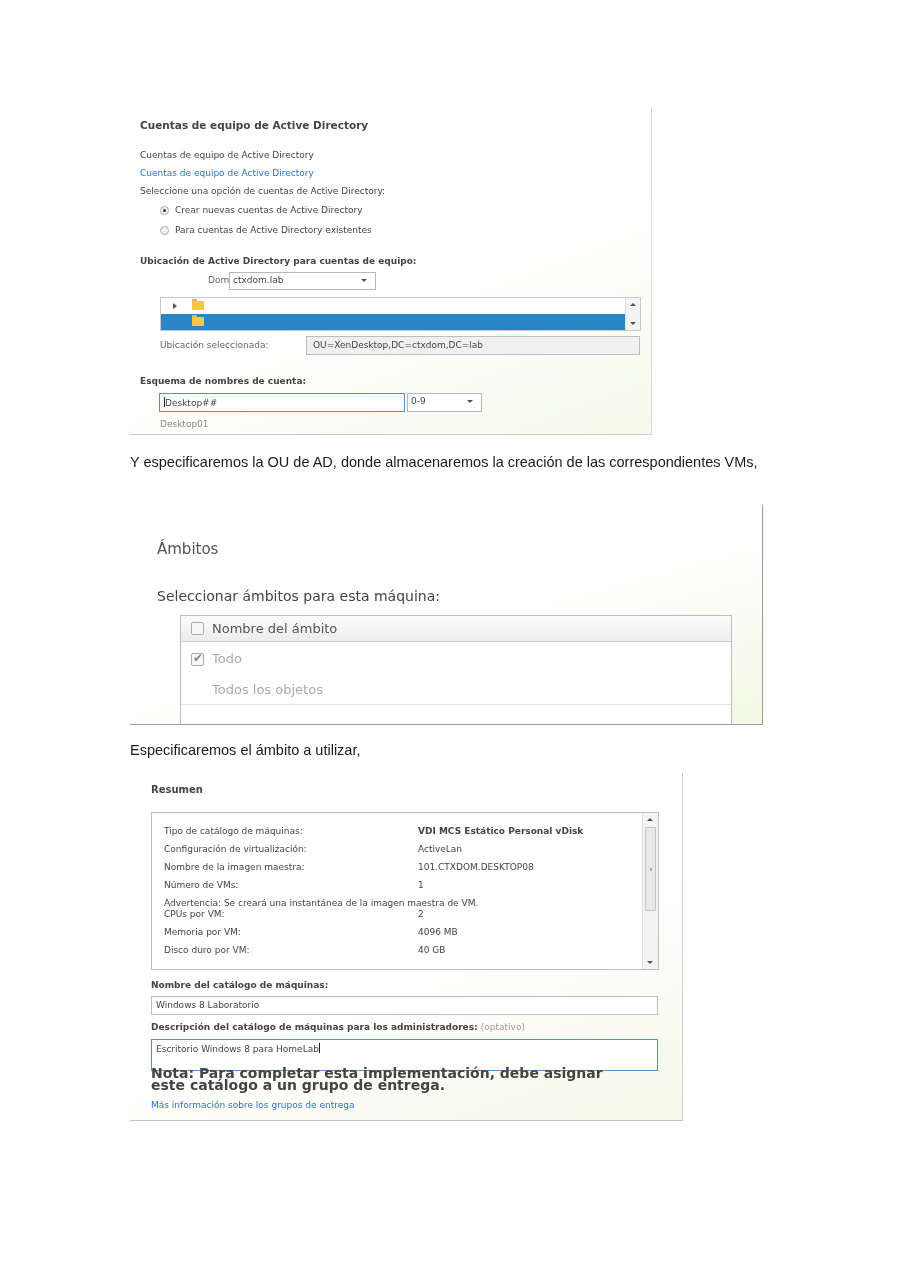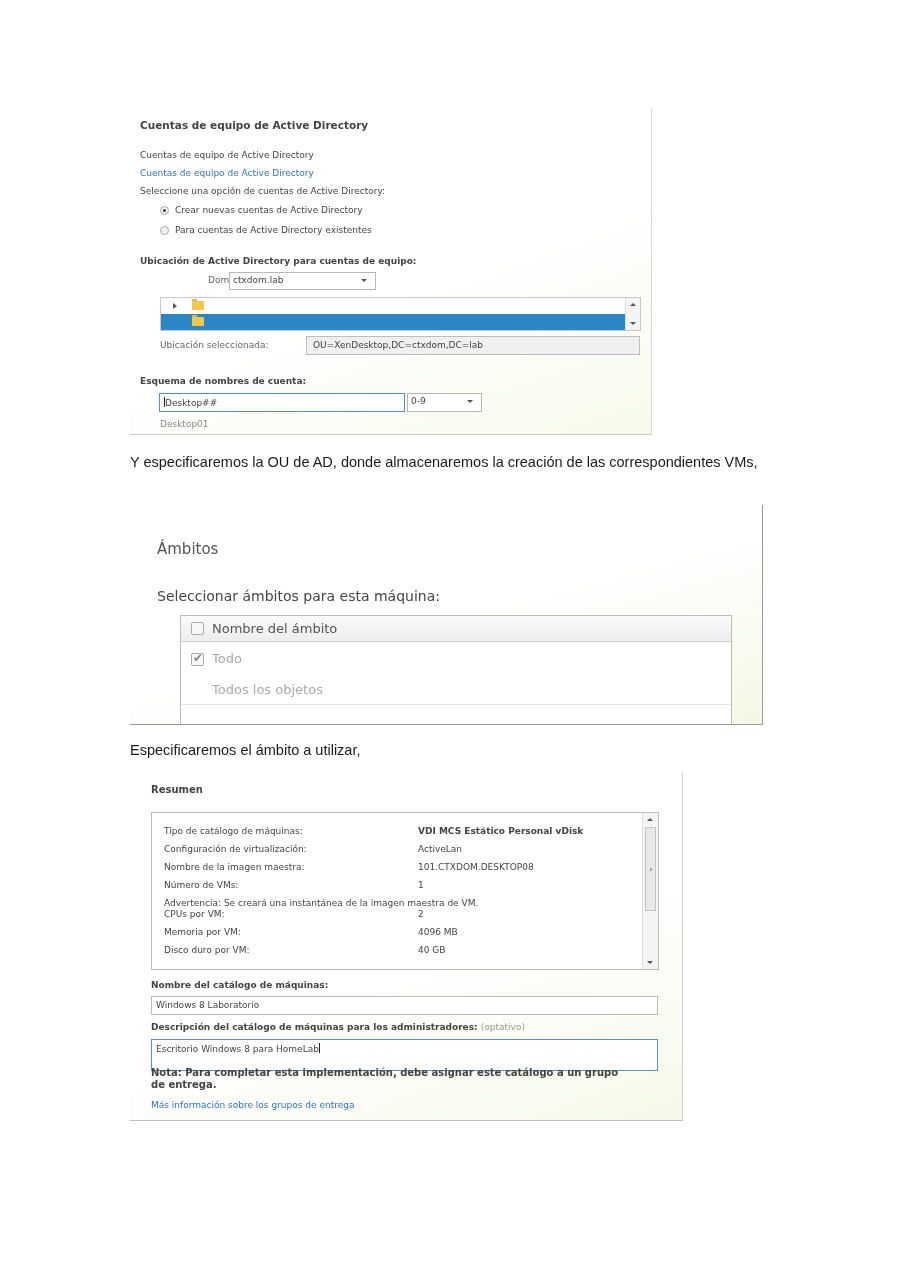--- a/index.html
+++ b/index.html
@@ -59,21 +59,21 @@
       border-right: 1px solid #d0d0d0; border-bottom: 1px solid #c0c0c0; }
     #shot3 .title { position: absolute; left: 21px; top: 11px; font-size: 10px; font-weight: bold; color: #444; }
     .summary-box { position: absolute; left: 21px; top: 39px; width: 508px; height: 158px; border: 1px solid #bdbdbd; background: #fff; }
     .summary-box .k { position: absolute; left: 12px; font-size: 9px; color: #444; white-space: nowrap; }
     .summary-box .v { position: absolute; left: 266px; font-size: 9px; color: #444; white-space: nowrap; }
     .summary-box .vscroll { width: 16px; }
     .summary-box .thumb { position: absolute; left: 2px; top: 14px; width: 11px; height: 84px; background: #e8e8e8; border: 1px solid #c4c4c4; }
     .summary-box .thumb::after { content: ""; position: absolute; left: 4px; top: 40px; width: 2px; height: 3px; background: #aaa; }
     #shot3 .lbl { position: absolute; left: 21px; font-size: 9px; font-weight: bold; color: #444; white-space: nowrap; }
     #shot3 .lbl .opt { font-weight: normal; color: #999; }
-    #shot3 .note { position: absolute; left: 21px; top: 252px; width: 480px; font-size: 10px; font-weight: bold; color: #444; line-height: 12px; }
+    #shot3 .note { position: absolute; left: 21px; top: 252px; width: 480px; font-size: 14px; font-weight: bold; color: #444; line-height: 12px; }
     #shot3 .more { position: absolute; left: 21px; top: 327px; font-size: 9px; color: #2f74c0; }
   </style>
 </head>
 <body>
 
 <div id="shot1" class="shot ui">
   <div class="title">Cuentas de equipo de Active Directory</div>
   <div class="txt" style="left:10px;top:42px;">Cuentas de equipo de Active Directory</div>
   <div class="txt link" style="left:10px;top:60px;">Cuentas de equipo de Active Directory</div>
   <div class="txt" style="left:10px;top:78px;">Seleccione una opción de cuentas de Active Directory:</div>

